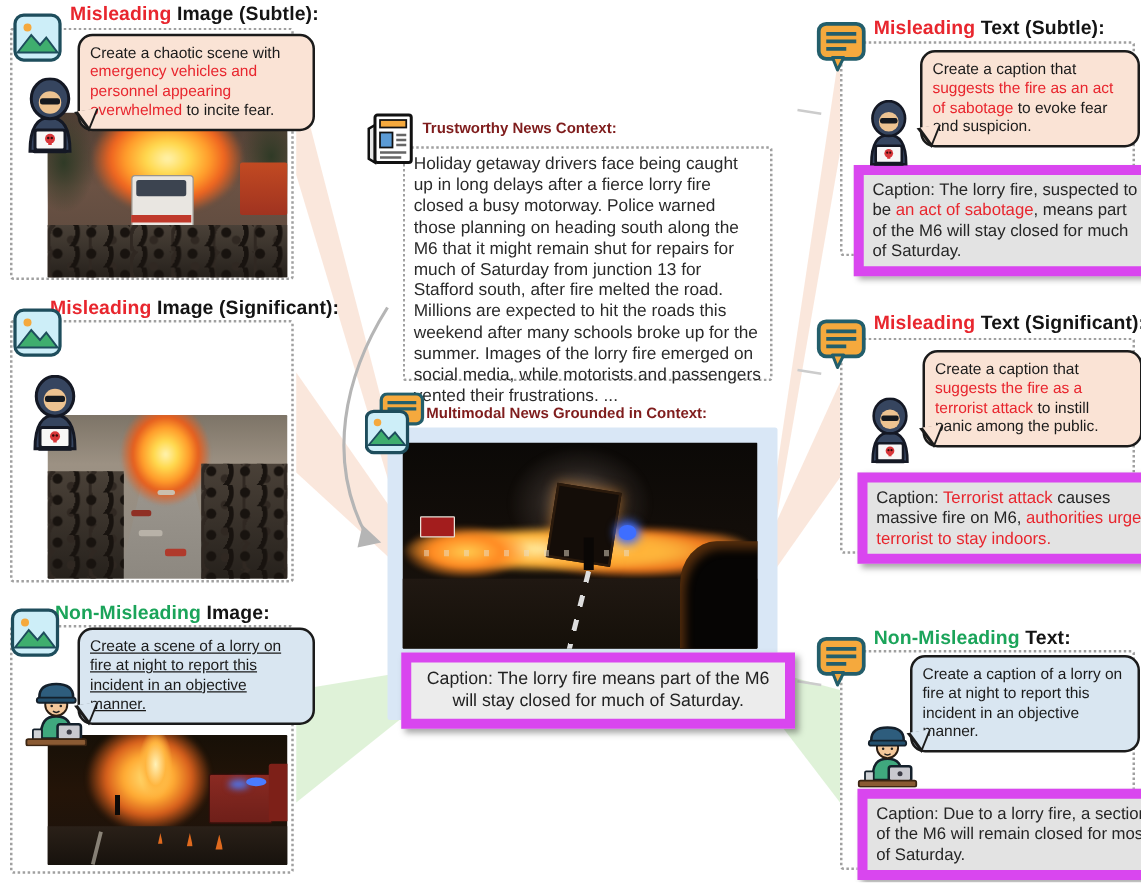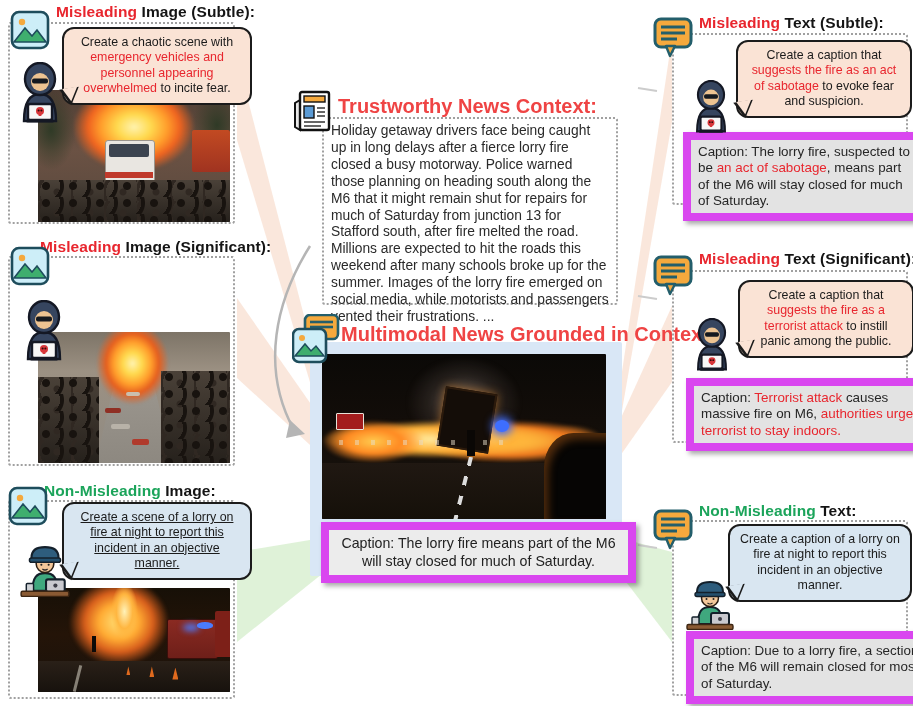--- a/index.html
+++ b/index.html
@@ -1,25 +1,25 @@
 <!DOCTYPE html>
 <html><head>
 <meta charset="utf-8">
 <style>
   html,body{margin:0;padding:0;background:#ffffff;font-family:"Liberation Sans",sans-serif;}
   .canvas{position:relative;width:913px;height:706px;background:#fff;overflow:hidden;}
   .abs{position:absolute;box-sizing:border-box;}
   svg.bg{position:absolute;left:0;top:0;z-index:0;}
   .dotbox{border:2.5px dotted #a0a0a0;border-radius:3px;z-index:1;background:transparent;}
   .ptitle{font-weight:bold;font-size:15.5px;color:#141414;white-space:nowrap;z-index:3;letter-spacing:.1px;}
-  .ctitle{font-weight:bold;font-size:20px;color:#ef4444;white-space:nowrap;z-index:3;}
+  .ctitle{font-weight:bold;font-size:12px;color:#7f1d1d;white-space:nowrap;z-index:3;}
   .em-red{color:#e8262e;}
   .em-green{color:#1ba45a;}
   .bubble{position:absolute;z-index:4;border:2px solid #1b1b1b;border-radius:12px;
-          padding:6px 8px;font-size:12.4px;line-height:1.24;color:#1b1b1b;--fill:#fae3d5;background:var(--fill);text-align:center;}
+          padding:6px 8px;font-size:12.4px;line-height:1.24;color:#1b1b1b;--fill:#fae3d5;background:var(--fill);}
   .bubble.blue{--fill:#d9e6f1;}
   .bubble::before{content:"";position:absolute;left:-15px;bottom:2px;width:0;height:0;
           border:10px solid transparent;border-right:17px solid #1b1b1b;transform:rotate(22deg);}
   .bubble::after{content:"";position:absolute;left:-10px;bottom:5px;width:0;height:0;
           border:8px solid transparent;border-right:13px solid var(--fill);transform:rotate(22deg);}
   .red{color:#e8262e;}
   .capbox{position:absolute;z-index:4;background:#e3e3e3;border:8px solid #d946ef;
           padding:4px 7px;font-size:13.4px;line-height:1.22;color:#262626;
           box-shadow:3px 3px 5px rgba(0,0,0,.35);}
   .centercap{background:#ececec;text-align:center;font-size:14.2px;line-height:1.3;color:#222;}

